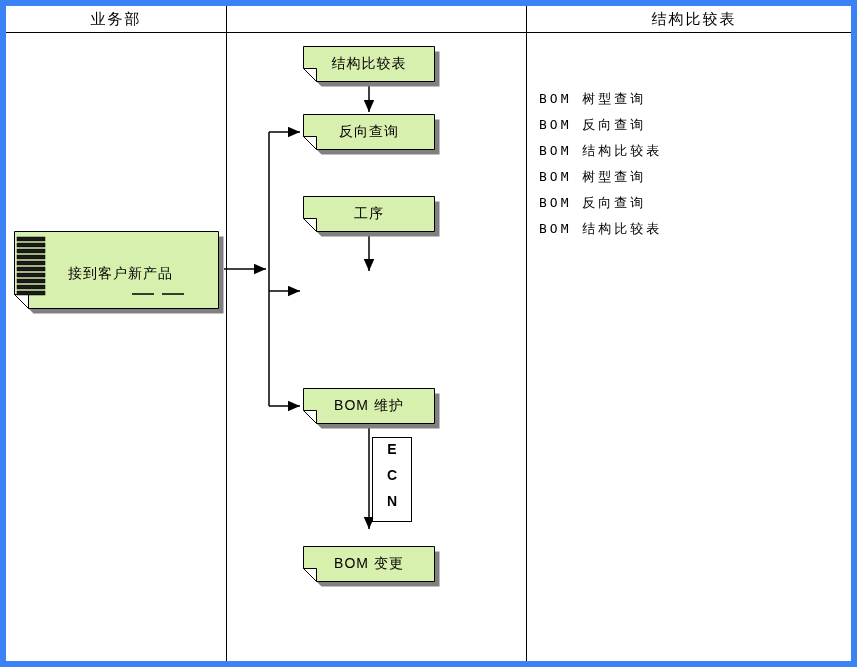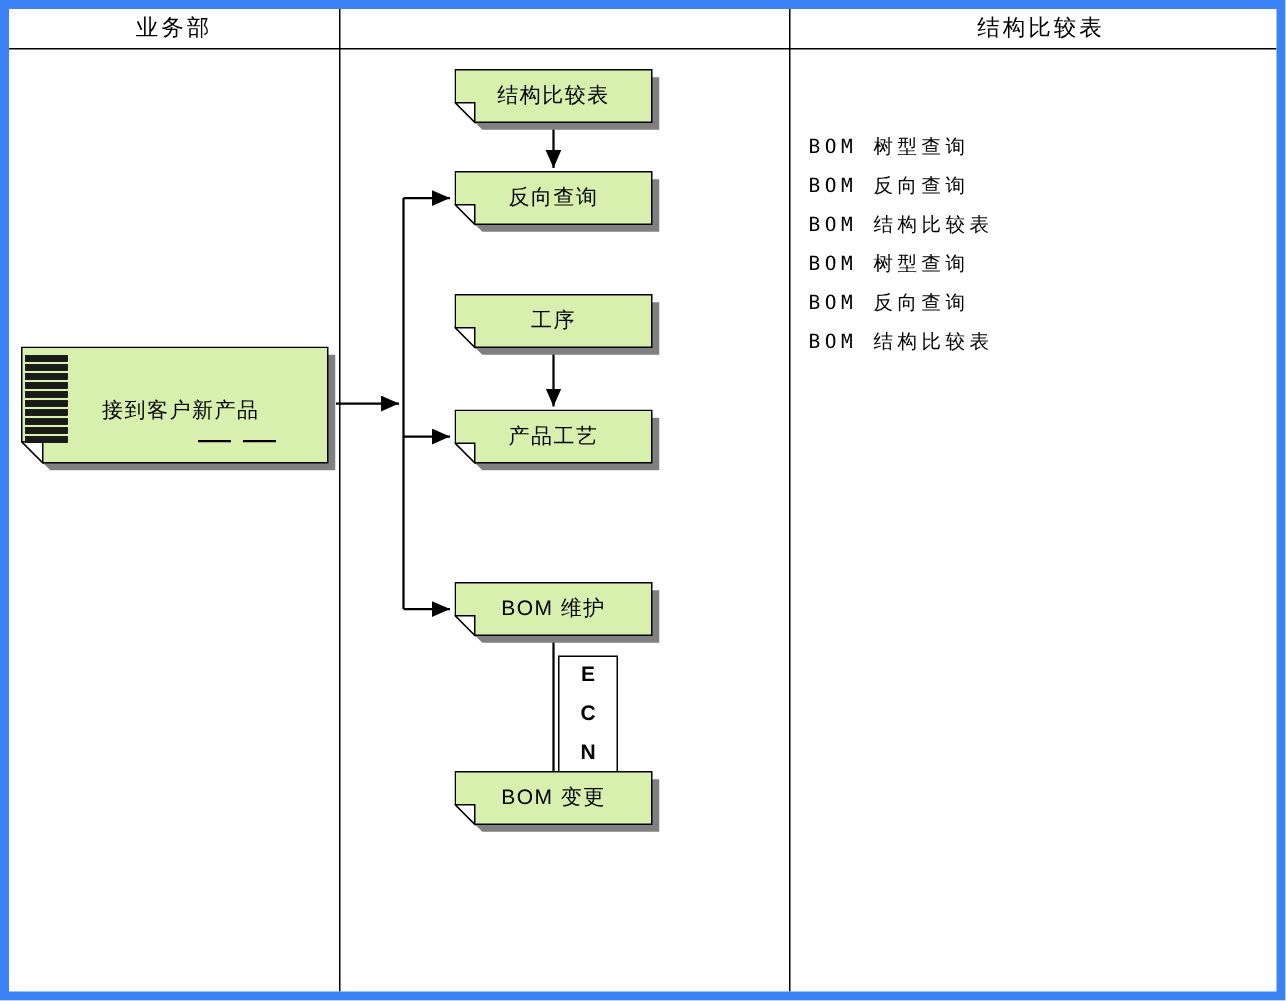--- a/index.html
+++ b/index.html
@@ -121,41 +121,33 @@
 
   <div class="node mid-node" style="left:297px;top:190px;">
     <svg width="137" height="42">
       <polygon class="shadow" points="5.5,5.5 136.5,5.5 136.5,40.5 18.5,40.5 5.5,27.5"></polygon>
       <polygon class="face" points="0.5,0.5 131.5,0.5 131.5,35.5 13.5,35.5 0.5,22.5"></polygon>
       <polygon class="fold" points="0.5,22.5 13.5,22.5 13.5,35.5"></polygon>
     </svg>
     <span class="label">工序</span>
   </div>
 
-  <div class="node mid-node" style="left:297px;top:267px;">
-    <svg width="137" height="42">
-      <polygon class="shadow" points="5.5,5.5 136.5,5.5 136.5,40.5 18.5,40.5 5.5,27.5"></polygon>
-      <polygon class="face" points="0.5,0.5 131.5,0.5 131.5,35.5 13.5,35.5 0.5,22.5"></polygon>
-      <polygon class="fold" points="0.5,22.5 13.5,22.5 13.5,35.5"></polygon>
-    </svg>
-    <span class="label">产品工艺</span>
-  </div>
 
   <div class="node mid-node" style="left:297px;top:382px;text-decoration:underline;">
     <svg width="137" height="42">
       <polygon class="shadow" points="5.5,5.5 136.5,5.5 136.5,40.5 18.5,40.5 5.5,27.5"></polygon>
       <polygon class="face" points="0.5,0.5 131.5,0.5 131.5,35.5 13.5,35.5 0.5,22.5"></polygon>
       <polygon class="fold" points="0.5,22.5 13.5,22.5 13.5,35.5"></polygon>
     </svg>
     <span class="label">BOM 维护</span>
   </div>
 
   <div class="ecn-box">ECN</div>
 
-  <div class="node mid-node" style="left:297px;top:508px;">
+  <div class="node mid-node" style="left:297px;top:540px;">
     <svg width="137" height="42">
       <polygon class="shadow" points="5.5,5.5 136.5,5.5 136.5,40.5 18.5,40.5 5.5,27.5"></polygon>
       <polygon class="face" points="0.5,0.5 131.5,0.5 131.5,35.5 13.5,35.5 0.5,22.5"></polygon>
       <polygon class="fold" points="0.5,22.5 13.5,22.5 13.5,35.5"></polygon>
     </svg>
     <span class="label">BOM 变更</span>
   </div>
 
   <div class="report-list">
     <div>BOM 树型查询</div>

